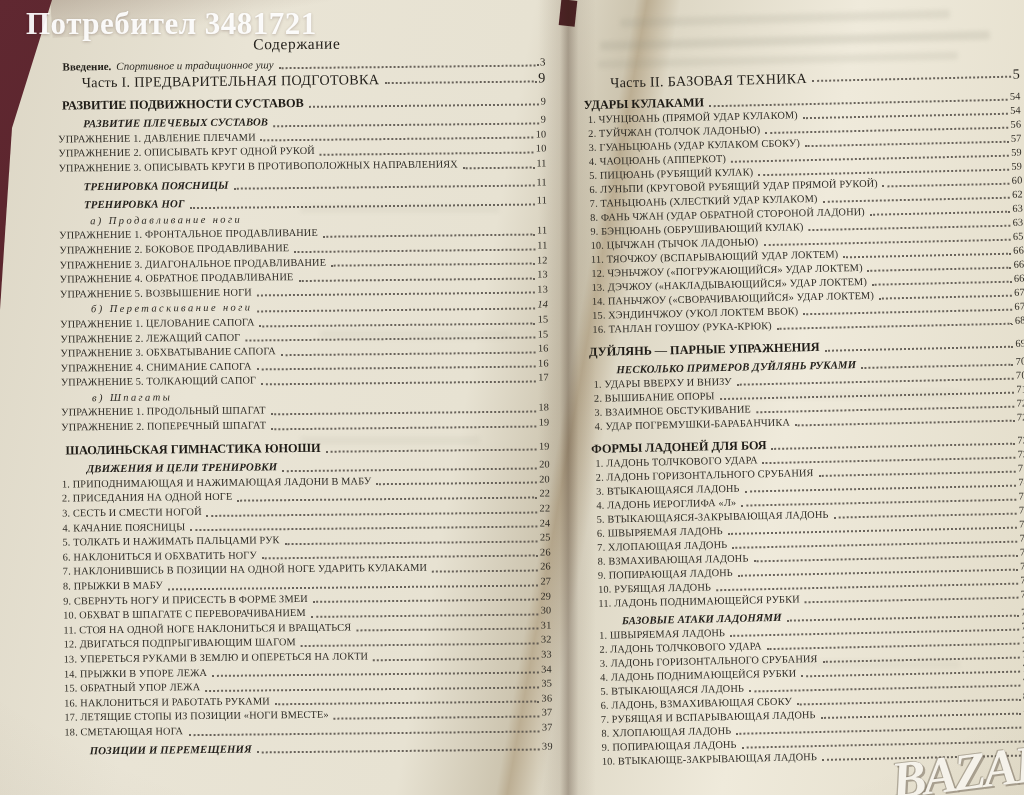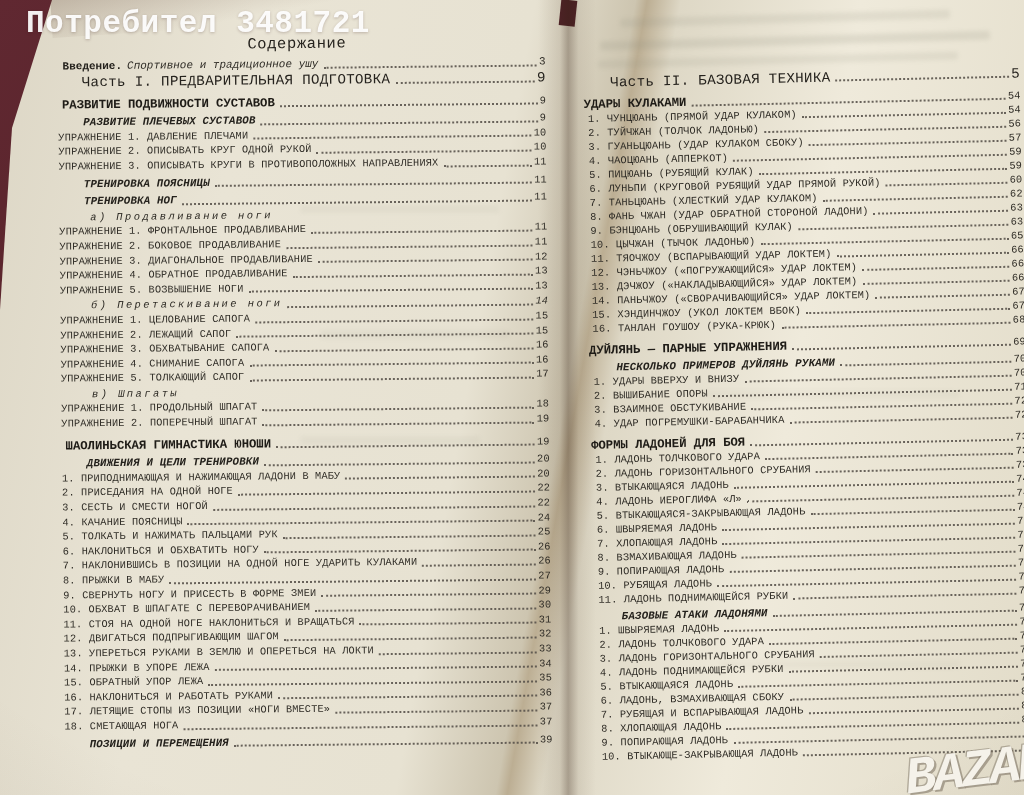--- a/index.html
+++ b/index.html
@@ -1,18 +1,18 @@
 <!DOCTYPE html>
 <html><head>
 <meta charset="utf-8">
 <style>
   html,body{margin:0;padding:0;background:#3a161c;}
   .stage{position:relative;width:1024px;height:795px;overflow:hidden;
          background:linear-gradient(135deg,#602831 0%,#552127 40%,#4a1c22 100%);
-         font-family:Liberation Mono, monospace;}
+         font-family:Liberation Serif, serif;}
   
   .book{position:absolute;inset:0;
         background:linear-gradient(100deg,#ddd7c6 0%,#e9e4d5 22%,#e7e2d2 46%,#cdc5b0 54.6%,#bcae93 55.6%,#ded8c6 58.5%,#efeadb 74%,#e2dcc9 100%);
         clip-path:polygon(52px 0,1024px 0,1024px 795px,0 795px,0 310px,12px 128px);}
   .book-shade{position:absolute;inset:0;pointer-events:none;
         background:radial-gradient(130% 120% at 50% 40%,rgba(0,0,0,0) 55%,rgba(70,50,35,.16) 100%);}
   .spine-shadow{position:absolute;left:538px;top:0;width:58px;height:795px;pointer-events:none;
         background:linear-gradient(90deg,rgba(0,0,0,0) 0%,rgba(80,60,40,.12) 38%,rgba(60,40,25,.34) 52%,rgba(90,70,50,.10) 70%,rgba(0,0,0,0) 100%);}
   .spine-top-notch{position:absolute;left:560px;top:0;width:16px;height:26px;background:#4b1e24;
         transform:rotate(6deg);pointer-events:none;}

